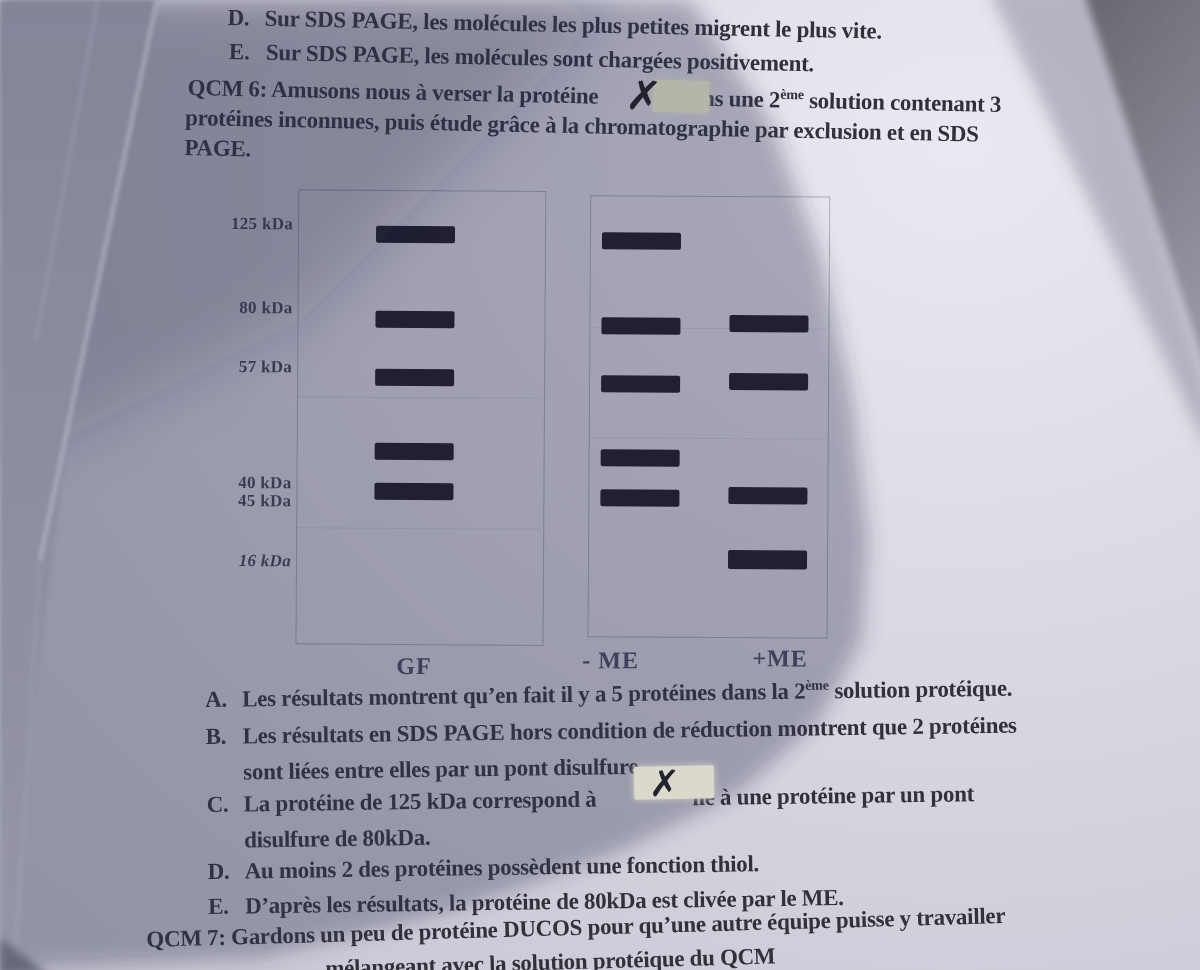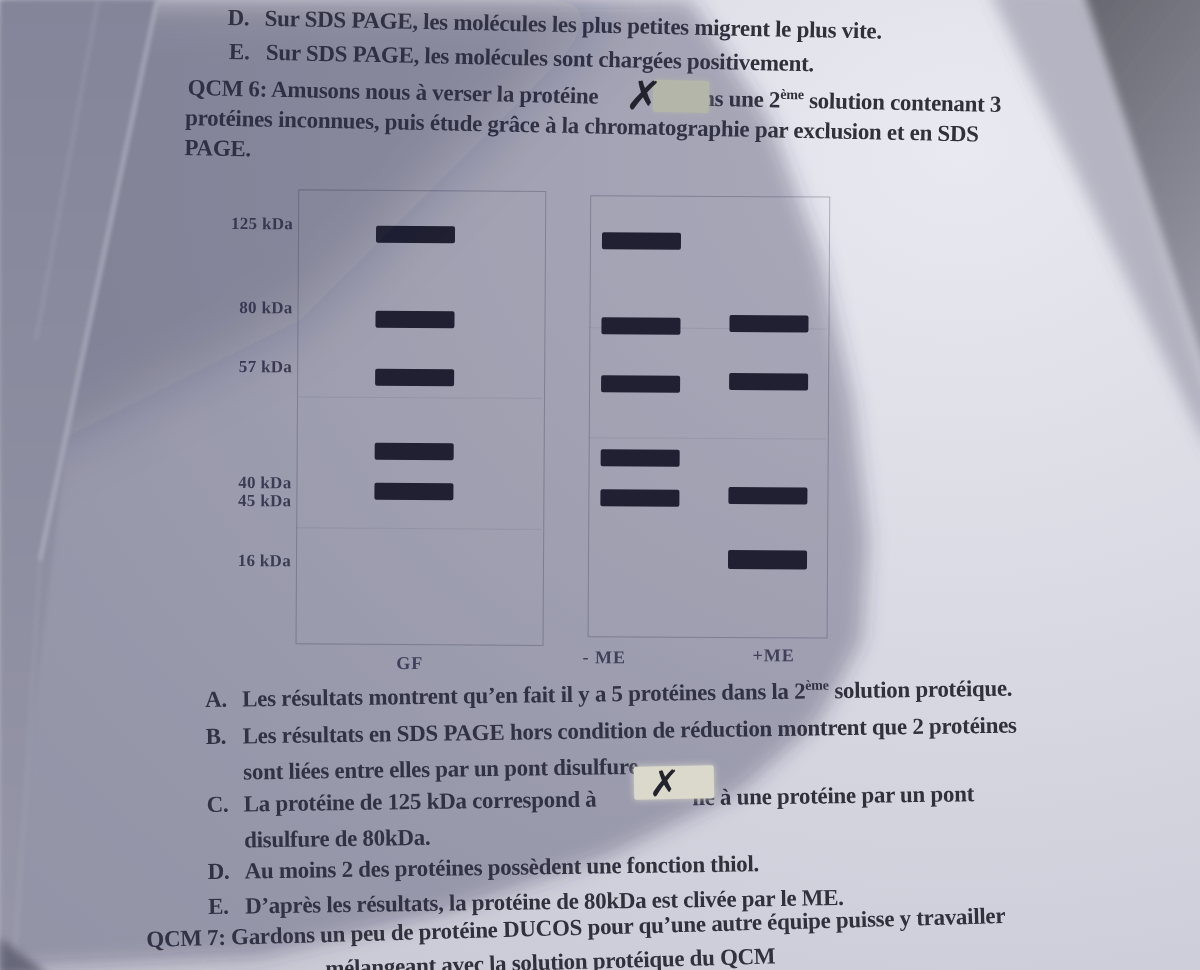--- a/index.html
+++ b/index.html
@@ -16,21 +16,21 @@
     letter-spacing:-0.3px;white-space:nowrap;line-height:1.2;
   }
   .letter{display:inline-block;width:37px;}
   .block{position:absolute;}
   .row{position:absolute;white-space:nowrap;}
   sup.ord{font-size:14px;letter-spacing:-0.2px;}
   
   .gel-box{position:absolute;border:1px solid rgba(88,88,112,0.40);background:rgba(255,255,255,0.03);}
   .gel-band{position:absolute;background:#15151f;border-radius:2px;}
   .mw-label{position:absolute;width:72px;text-align:right;font-size:17px;color:#3f3f54;font-weight:bold;letter-spacing:0.3px;}
-  .lane-label{position:absolute;font-size:18px;color:#474760;font-weight:bold;letter-spacing:1px;}
+  .lane-label{position:absolute;font-size:24px;color:#474760;font-weight:bold;letter-spacing:1px;}
   .grid-faint{position:absolute;height:1px;background:rgba(100,100,130,0.14);}
   
   .ovl{position:absolute;inset:0;pointer-events:none;}
   
   .xcomp{position:absolute;z-index:40;}
   .patch{position:absolute;border-radius:2px;}
   .hand-x{position:absolute;font-family:"DejaVu Sans",sans-serif;color:#23232e;font-weight:bold;}
 </style>
 </head>
 <body>
@@ -62,21 +62,21 @@
     <div class="grid-faint" style="left:298px;top:397px;width:244px;"></div>
     <div class="grid-faint" style="left:298px;top:528px;width:244px;"></div>
     <div class="grid-faint" style="left:590px;top:326px;width:236px;"></div>
     <div class="grid-faint" style="left:590px;top:436px;width:236px;"></div>
     <div id="mw-labels">
         <div class="mw-label" style="left: 220px; top: 215px;">125 kDa</div>
         <div class="mw-label" style="left: 220px; top: 299px;">80 kDa</div>
         <div class="mw-label" style="left: 220px; top: 358px;">57 kDa</div>
         <div class="mw-label" style="left: 220px; top: 452px; margin-top: 40px;">45 kDa</div>
         <div class="mw-label" style="left: 220px; top: 474px;">40 kDa</div>
-        <div class="mw-label" style="left: 220px; top: 552px;">16 kDa</div>
+        <div class="mw-label" style="left: 220px; top: 552px; font-style: italic;">16 kDa</div>
       </div>
     <div id="gel-bands">
         <div class="gel-band" style="left: 375px; top: 226px; width: 79px; height: 17px;"></div>
         <div class="gel-band" style="left: 375px; top: 311px; width: 79px; height: 17px;"></div>
         <div class="gel-band" style="left: 375px; top: 369px; width: 79px; height: 17px;"></div>
         <div class="gel-band" style="left: 375px; top: 443px; width: 79px; height: 17px;"></div>
         <div class="gel-band" style="left: 375px; top: 483px; width: 79px; height: 17px;"></div>
         <div class="gel-band" style="left: 601px; top: 231px; width: 79px; height: 17px;"></div>
         <div class="gel-band" style="left: 601px; top: 316px; width: 79px; height: 17px;"></div>
         <div class="gel-band" style="left: 601px; top: 374px; width: 79px; height: 17px;"></div>

